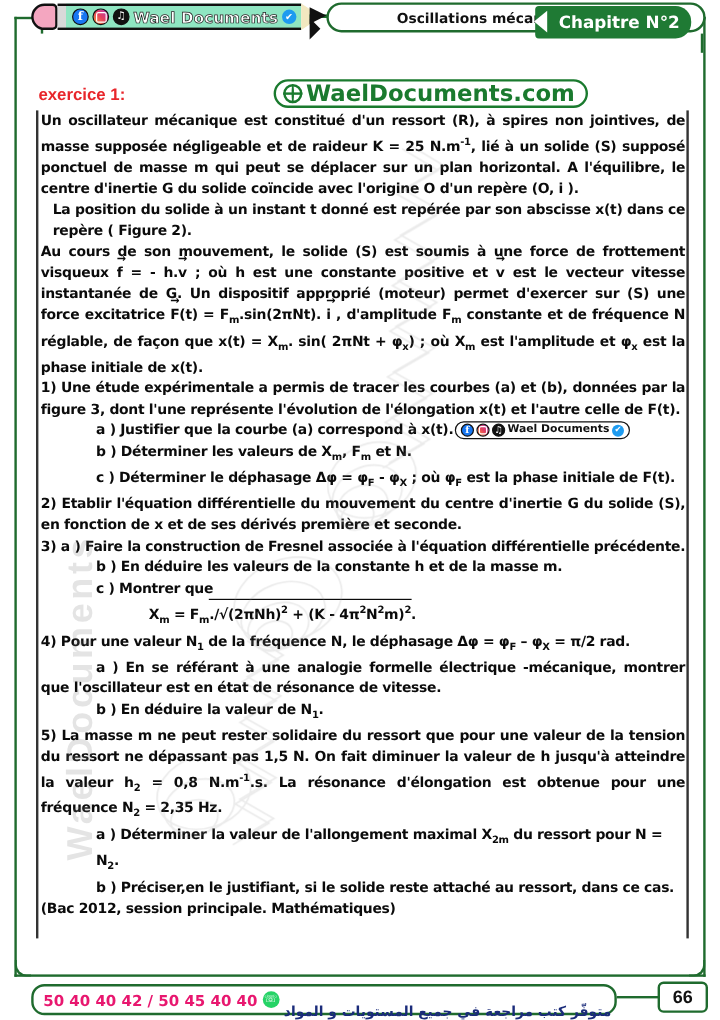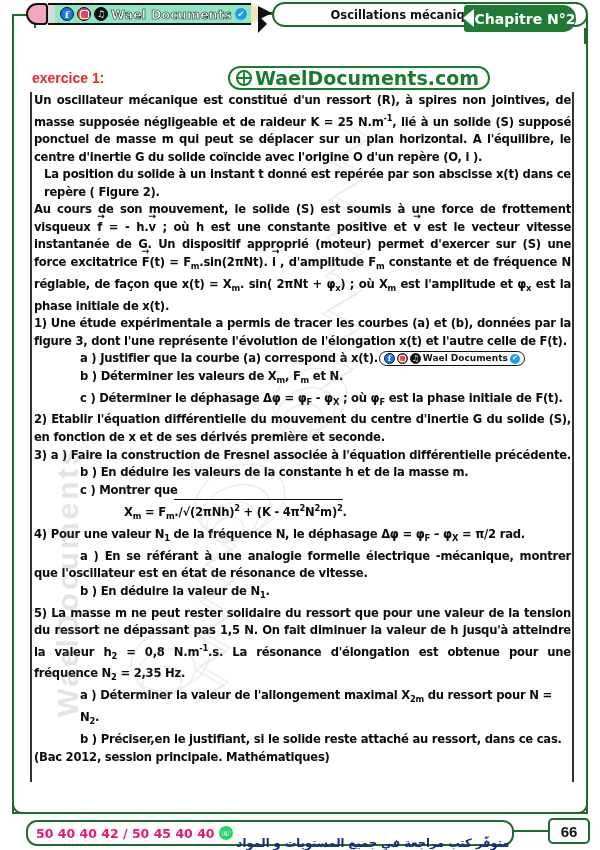--- a/index.html
+++ b/index.html
@@ -154,21 +154,21 @@
   }
   .title-pill-text {
     flex: 1; text-align: center;
     font-family: "DejaVu Sans", sans-serif;
     font-size: 11.5px; font-weight: 600; color: #111;
     padding-left: 10px;
     white-space: nowrap;
   }
   .chapter-tag {
     position: absolute; right: 10px; top: 1px;
-    height: 27px; width: 112px;
+    height: 27px; width: 130px;
     background: #1f7a34;
     border-radius: 3px 13px 13px 3px;
     display: flex; align-items: center; justify-content: center;
     padding-left: 10px;
   }
   .chapter-tag::before {
     content: "";
     position: absolute; left: -1px; top: 4px;
     width: 0; height: 0;
     border-top: 9px solid transparent;

